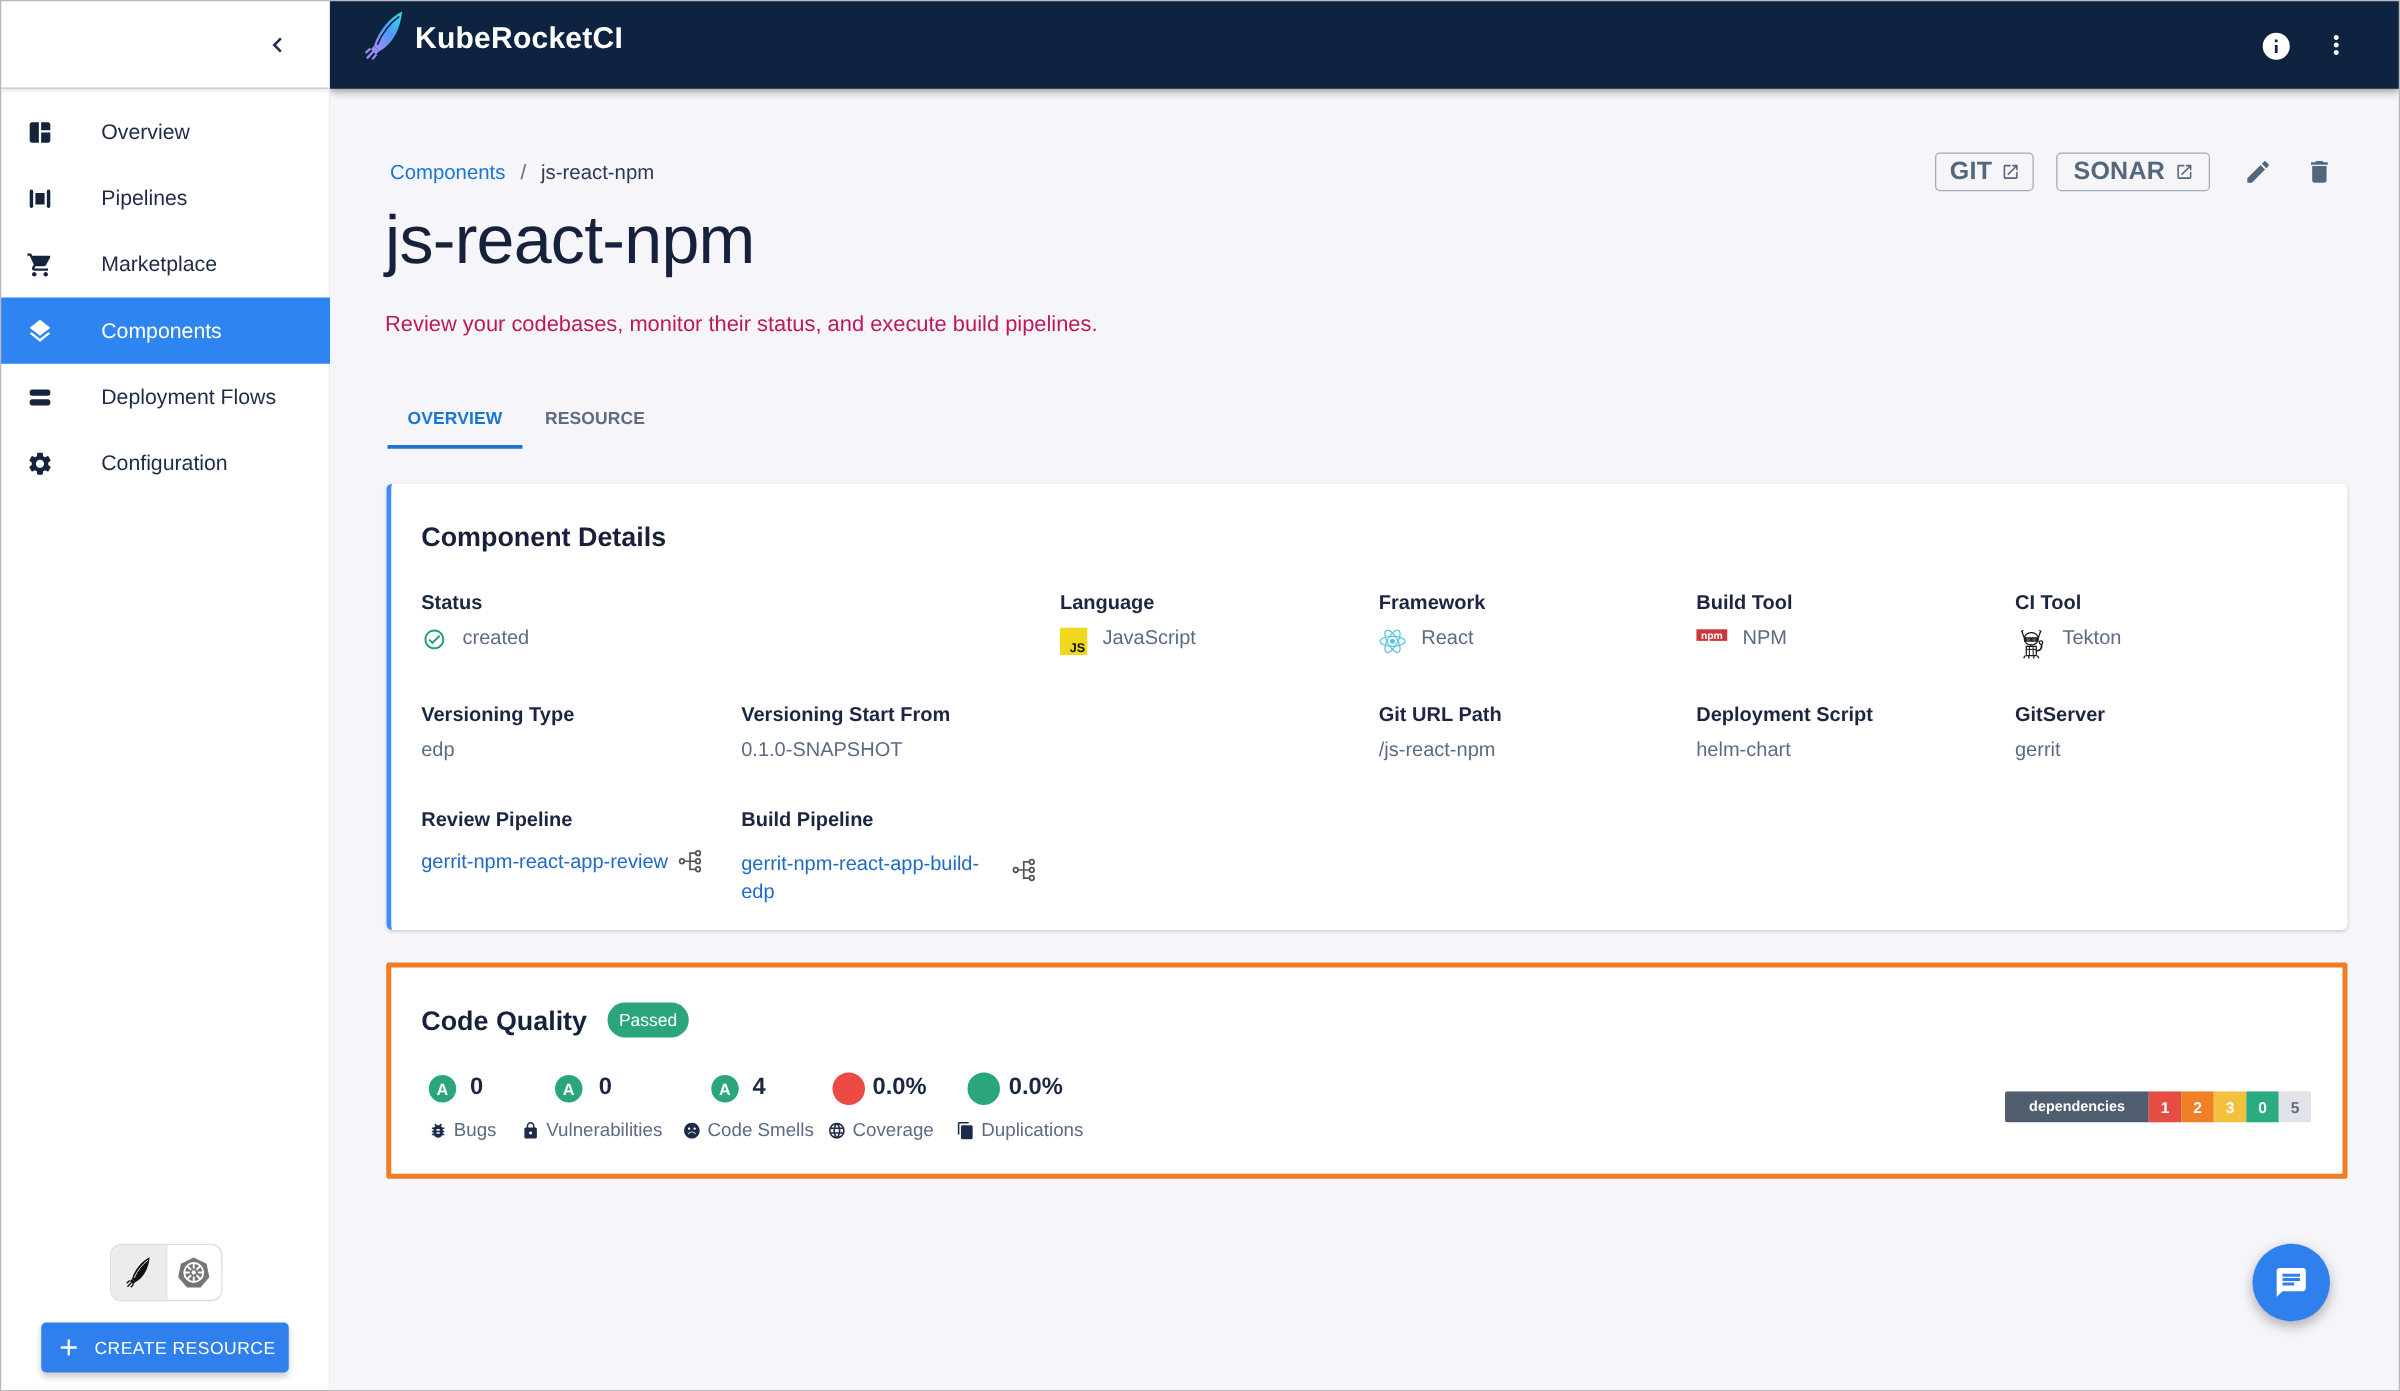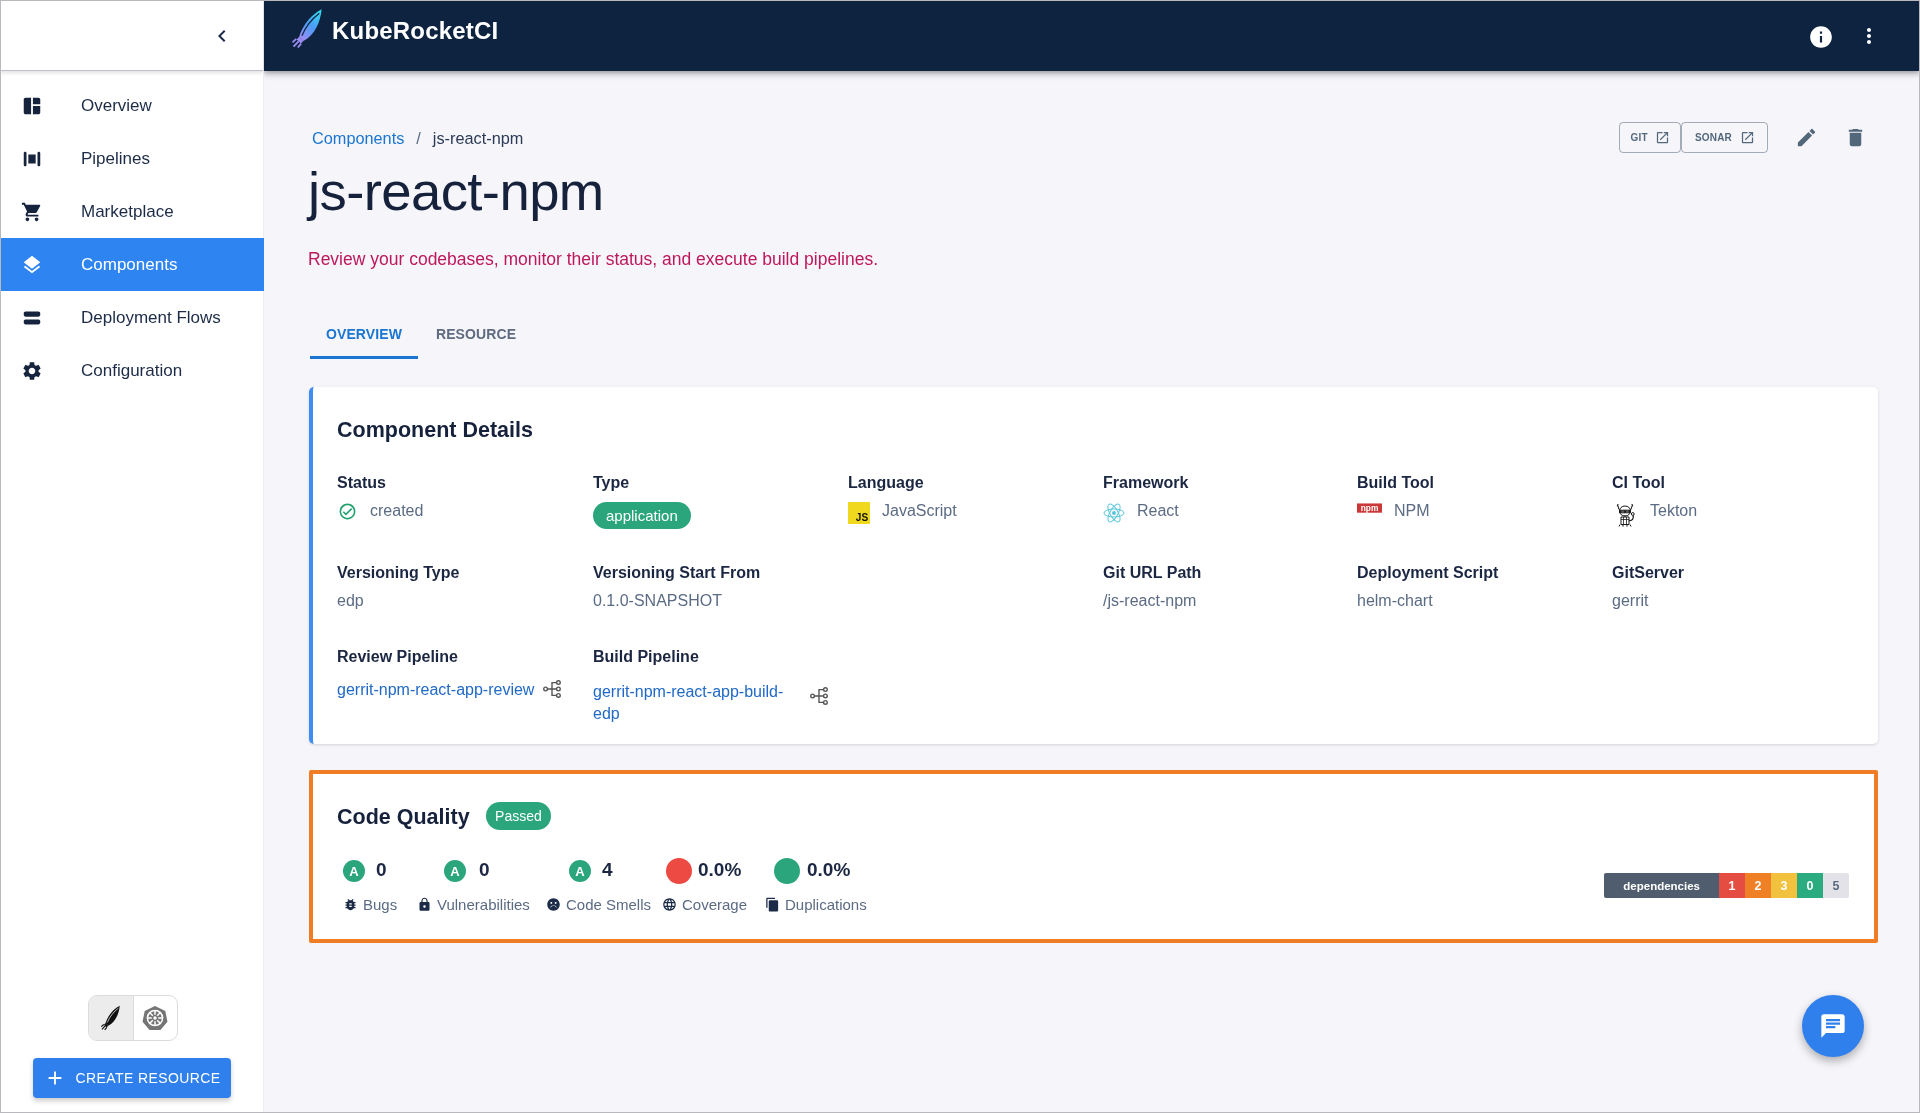--- a/index.html
+++ b/index.html
@@ -35,23 +35,23 @@
 .createbtn .plus { margin-right:10px; }
 
 
 .main { position:absolute; left:264px; top:71px; width:1656px; height:1042px; }
 .crumbrow { position:absolute; left:46px; top:50px; width:1569px; height:40px; }
 .crumbs { position:absolute; left:2px; top:8px; font-size:16.3px; color:#2b3a55; }
 .crumbs a { color:#1a76d2; text-decoration:none; }
 .crumbs .sep { color:#5b6b84; margin:0 12px; }
 .actions { position:absolute; right:12px; top:0; display:flex; align-items:center; height:32px; }
 .obtn { height:31px; border:1px solid rgba(92,110,127,.55); border-radius:4px; color:#54687c;
-  font-size:10px; font-weight:bold; letter-spacing:0.2px; display:flex; align-items:center;
+  font-size:20px; font-weight:bold; letter-spacing:0.2px; display:flex; align-items:center;
   padding:0 10px 0 11px; background:transparent; }
-.obtn.b2 { padding:0 12px 0 13px; }
+.obtn.b2 { margin-left:18px; padding:0 12px 0 13px; }
 .obtn svg { margin-left:7px; }
 .obtn.b2 svg { margin-left:8px; }
 .iconbtn { margin-left:27px; color:#53677b; display:flex; align-items:center; }
 .iconbtn.last { margin-left:26px; }
 
 .h1 { position:absolute; left:44px; top:89px; font-size:54.5px; letter-spacing:-0.6px; color:#16213c; }
 .subtitle { position:absolute; left:44px; top:178px; font-size:17.5px; color:#be185d; }
 .tabs { position:absolute; left:46px; top:240px; height:48px; }
 .tab { position:absolute; top:0; height:48px; font-size:14px; font-weight:bold; letter-spacing:0.1px;
   color:#5f6b80; text-align:center; padding-top:15px; }
@@ -217,26 +217,20 @@
 
   <section class="card1">
     <h2>Component Details</h2>
     <div class="cell" style="left:24px; top:87px;">
         <div class="lab">Status</div>
       <div class="val"><span class="ic" style="margin-left:1px; margin-right:13px;">
             <svg width="19" height="19" viewBox="0 0 24 24" fill="#21a06e">
               <path d="M12 2C6.48 2 2 6.48 2 12s4.48 10 10 10 10-4.48 10-10S17.52 2 12 2zm0 18c-4.41 0-8-3.59-8-8s3.59-8 8-8 8 3.59 8 8-3.59 8-8 8zm4.59-12.42L10 14.17l-2.59-2.58L6 13l4 4 8-8z"></path>
             </svg>
           </span>created</div>
-      </div>
-    <div class="cell" style="left:280px; top:87px;">
-        <div class="lab">Type</div>
-      <div class="val">
-          <span class="chip">application</span>
-        </div>
       </div>
     <div class="cell" style="left:535px; top:87px;">
         <div class="lab">Language</div>
       <div class="val"><span class="ic">
             <svg width="22" height="22" viewBox="0 0 24 24">
               <rect width="24" height="24" fill="#efd81d"></rect>
               <text x="22" y="21" text-anchor="end" font-size="11" font-weight="bold" fill="#111">JS</text>
             </svg>
           </span>JavaScript</div>
       </div>

